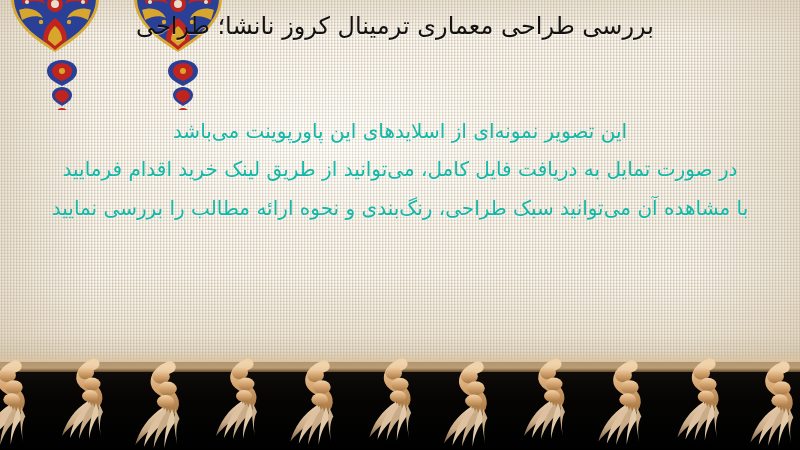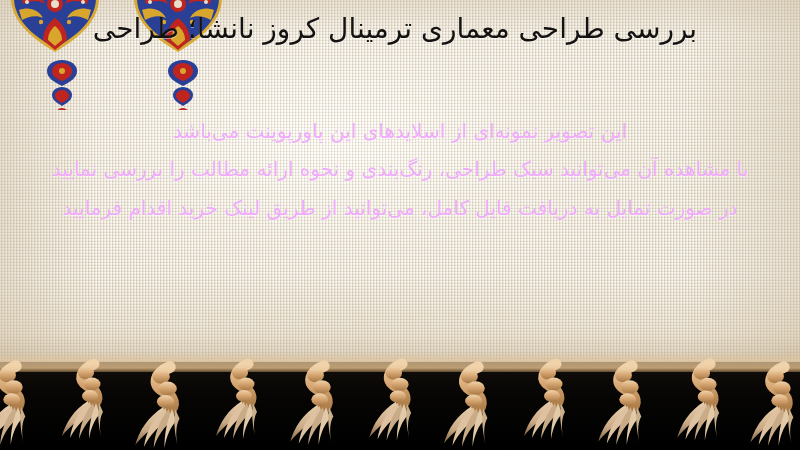--- a/index.html
+++ b/index.html
@@ -108,34 +108,34 @@
     pointer-events: none;
   }
 
   
   .title-block {
     position: absolute;
     left: 0; top: 8px;
     width: 790px;
     text-align: center;
     color: #141210;
-    font-size: 28px;
+    font-size: 24px;
     line-height: 1.52;
     font-weight: 400;
     letter-spacing: 0px;
     text-shadow: 0 1px 0 rgba(255,255,255,0.45);
   }
   .title-line { display: block; padding: 0 10px; }
 
   .body-block {
     position: absolute;
     left: 0; top: 112px;
     width: 800px;
     text-align: center;
-    color: #f0abfc;
+    color: #14b8a6;
     font-size: 20px;
     line-height: 1.92;
     font-family: "DejaVu Sans", "Liberation Sans", sans-serif;
     text-shadow: 0 1px 0 rgba(255,255,255,0.4);
   }
   .body-line { display: block; }
 </style>
 </head>
 <body>
 
@@ -196,22 +196,22 @@
       <use href="#pendant" transform="translate(183,60)"></use>
     </g>
   </svg>
 
   <div class="title-block">
     <span class="title-line">بررسی طراحی معماری ترمینال کروز نانشا؛ طراحی</span>
   </div>
 
   <div class="body-block">
     <span class="body-line">این تصویر نمونه‌ای از اسلایدهای این پاورپوینت می‌باشد</span>
+    <span class="body-line">در صورت تمایل به دریافت فایل کامل، می‌توانید از طریق لینک خرید اقدام فرمایید</span>
     <span class="body-line">با مشاهده آن می‌توانید سبک طراحی، رنگ‌بندی و نحوه ارائه مطالب را بررسی نمایید</span>
-    <span class="body-line">در صورت تمایل به دریافت فایل کامل، می‌توانید از طریق لینک خرید اقدام فرمایید</span>
   </div>
 
   <div class="dark-band"></div>
 
   <div class="fringe-edge" style="position:absolute;left:0;top:352px;"></div>
   <svg class="fringe" viewBox="0 0 800 98">
     <defs>
       <linearGradient id="cordg" x1="0" y1="0" x2="0" y2="1">
         <stop offset="0%" stop-color="#f0d3ab"></stop>
         <stop offset="45%" stop-color="#d8a874"></stop>

